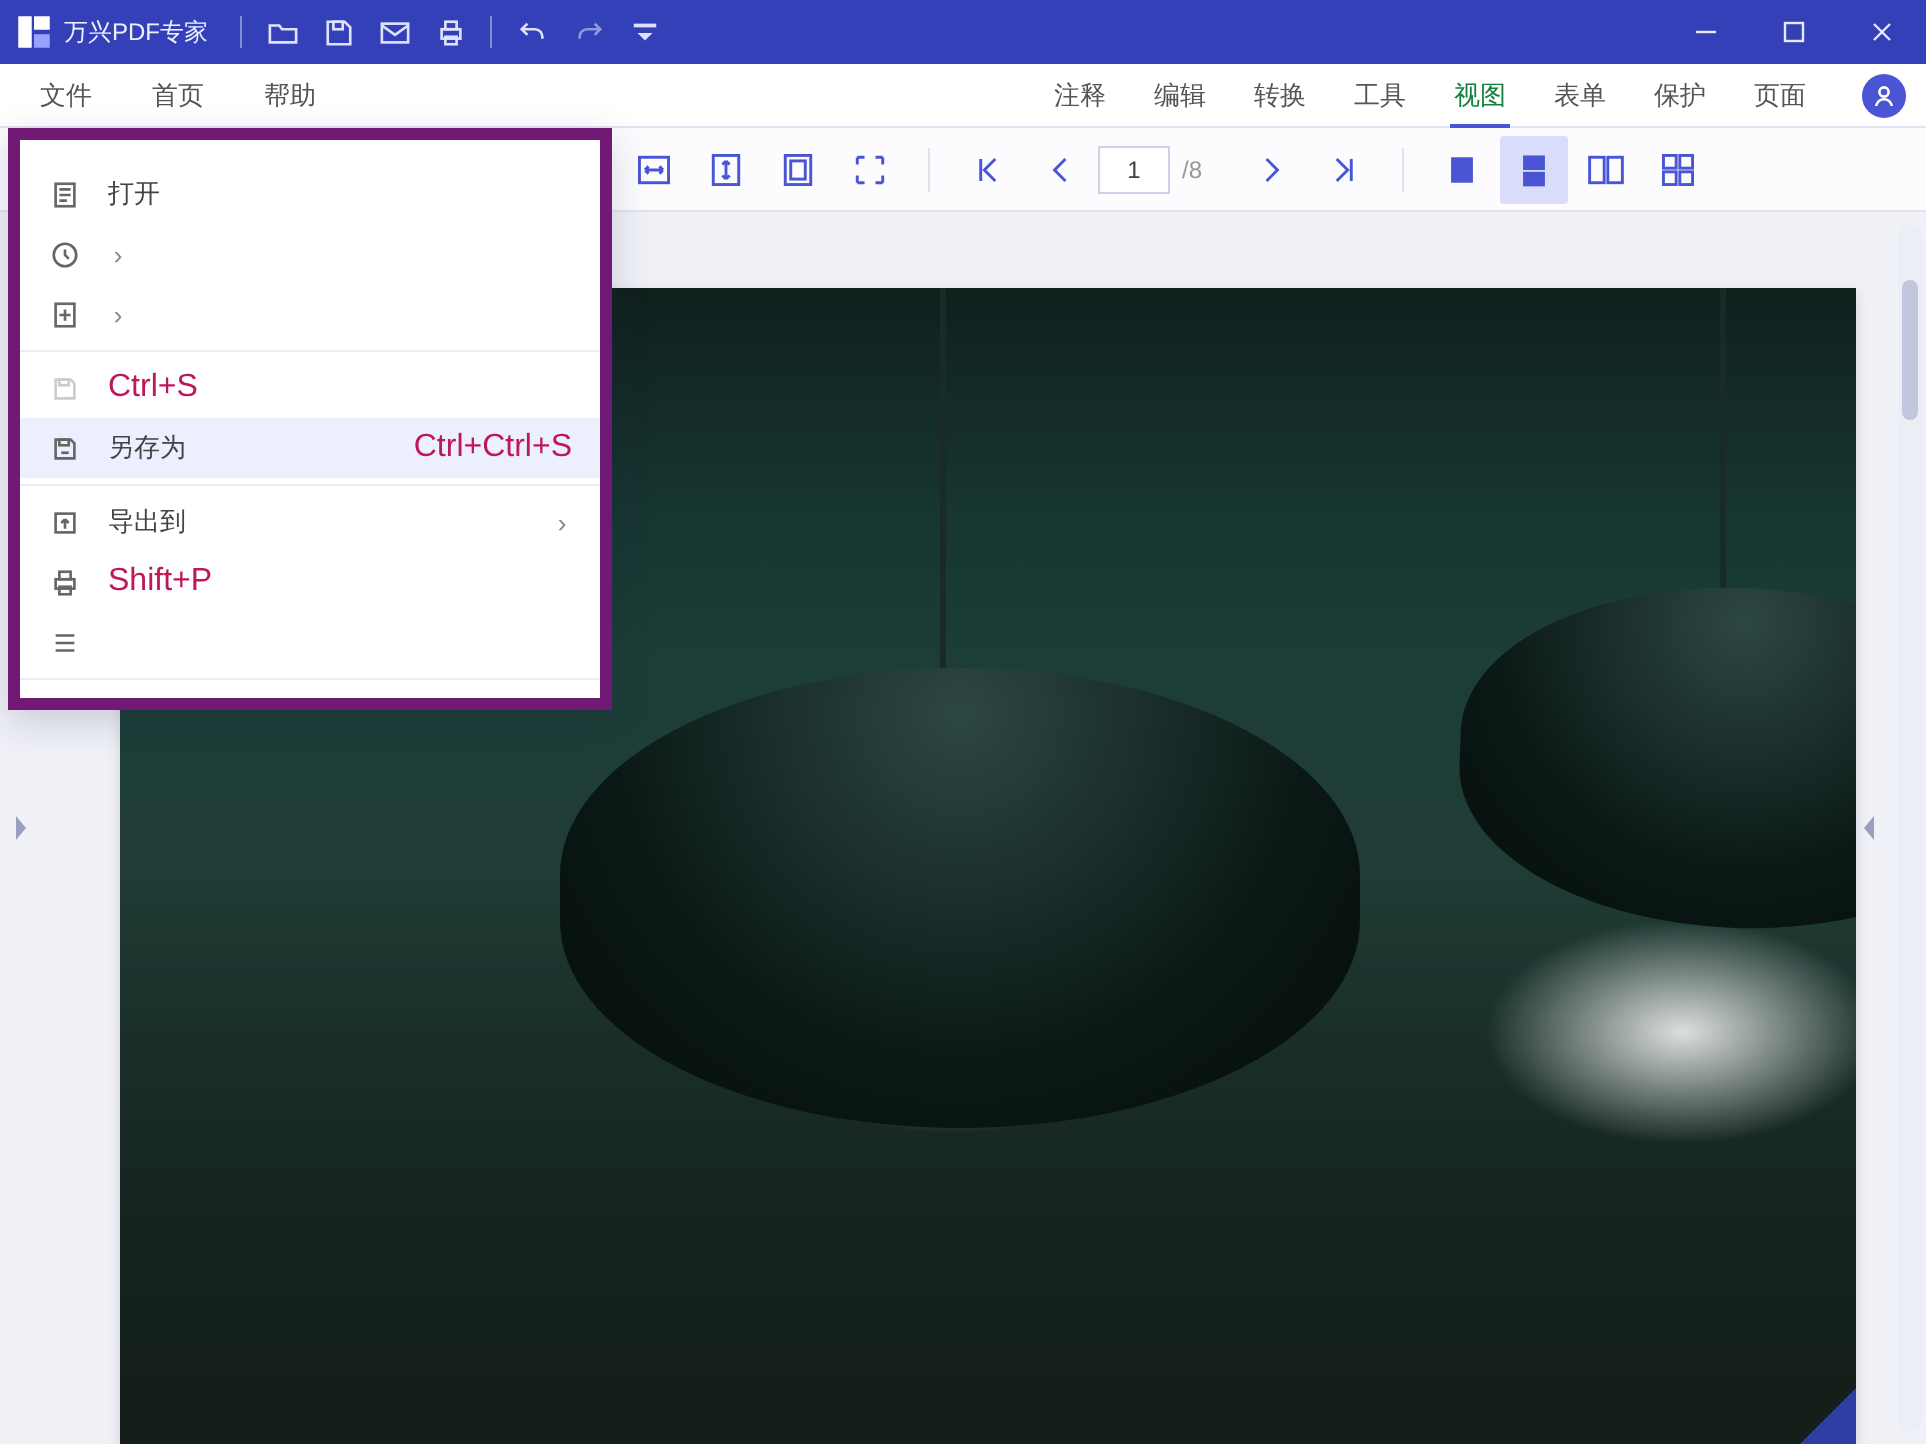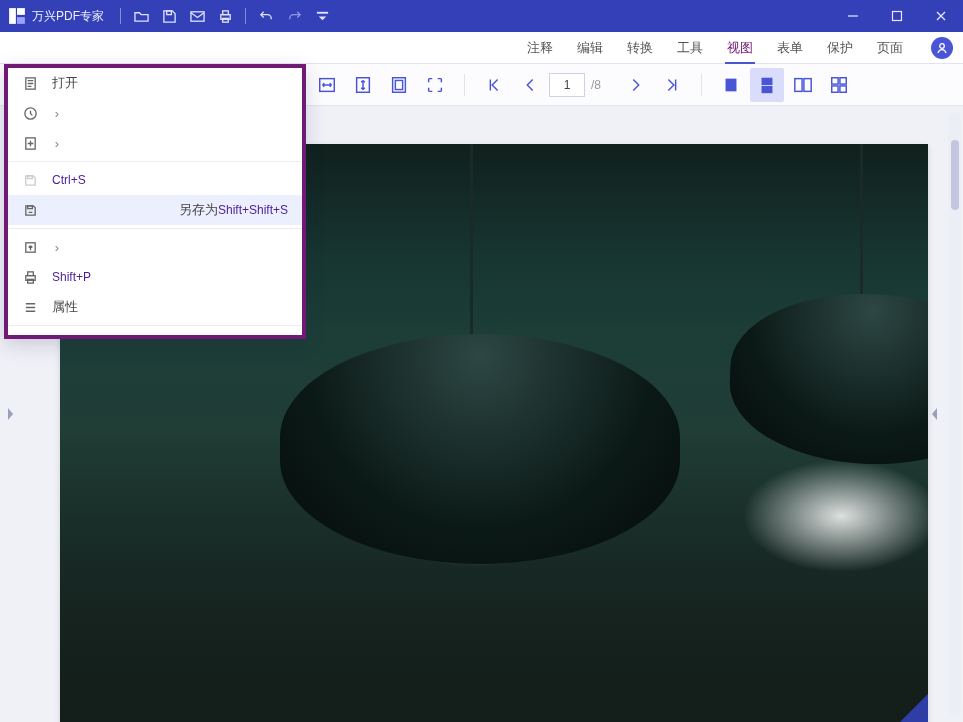--- a/index.html
+++ b/index.html
@@ -48,21 +48,21 @@
   .menubar .left-group { display:flex; gap:6px; }
   .menubar .m-item {
     padding:0 12px; height:32px; display:flex; align-items:center; cursor:pointer;
     color:#555;
   }
   .menubar .right-group { display:flex; gap:0px; margin-left:auto; margin-right:10px;align-items:center;}
   .menubar .tab-item {
     padding:0 12px; height:32px; display:flex; align-items:center; cursor:pointer;
     color:#555; position:relative;
   }
-  .menubar .tab-item.active { color:#701a75; }
+  .menubar .tab-item.active { color:#15803d; }
   .menubar .tab-item.active::after {
     content:""; position:absolute; left:10px; right:10px; bottom:0; height:2px; background:#4a55d6;
   }
   .menubar .user-badge {
     width:22px; height:22px; border-radius:50%; background:#4a55d6;
     display:flex; align-items:center; justify-content:center; margin-left:6px; margin-right:10px;
     cursor:pointer;
   }
   .menubar .user-badge svg{ width:12px; height:12px; stroke:#fff; fill:none;}
 
@@ -84,36 +84,36 @@
     font-size:12px; color:#444; background:#fff;
   }
   .toolbar .page-total { font-size:12px; color:#999; margin-left:4px; }
 
   
   .dropdown {
     position:absolute;
     left:4px; top:64px;
     width:302px;
     background:#fff;
-    border:4px solid #701a75;
+    border:6px solid #701a75;
     box-shadow:0 6px 18px rgba(30,34,80,.18);
     z-index:50;
-    padding:0 0 6px;
+    padding:12px 0 6px;
   }
   .dd-row {
     height:30px; display:flex; align-items:center;
     padding:0 14px; cursor:pointer; color:#444;
   }
-  .dd-row:hover, .dd-row.hover { background:#eceffe;text-align:right; }
+  .dd-row:hover, .dd-row.hover { background:#eceffe; }
   .dd-row.disabled { color:#bbb; cursor:default; }
   .dd-row .dd-icon { width:16px; height:16px; margin-right:14px; display:flex; align-items:center; justify-content:center; }
   .dd-row .dd-icon svg{ width:15px; height:15px; stroke:#666; fill:none; stroke-width:1.4; }
   .dd-row.disabled .dd-icon svg{ stroke:#ccc; }
   .dd-row .dd-label { flex:1; }
-  .dd-row .dd-shortcut { font-size:12px; color:#4c1d95; }
+  .dd-row .dd-shortcut { font-size:16px; color:#be185d; }
   .dd-row .dd-sub { width:10px; text-align:center; color:#888; }
   .dd-sep { height:1px; background:#ececf3; margin:3px 0; }
 
   
   .workspace {
     position:absolute; left:0; right:0; top:106px; bottom:0;
     background:#f0f1f7; overflow:hidden;
   }
   .gutter-left, .gutter-right {
     position:absolute; top:0; bottom:0; width:20px;
@@ -234,20 +234,25 @@
     </span>
   <span class="win-btn">
       <svg viewBox="0 0 12 12" stroke-width="1.2">
         <line x1="2" y1="2" x2="10" y2="10"></line>
         <line x1="10" y1="2" x2="2" y2="10"></line>
       </svg>
     </span>
 </div>
 
 <div class="menubar">
+  <div class="left-group">
+    <div class="m-item">文件</div>
+    <div class="m-item">首页</div>
+    <div class="m-item">帮助</div>
+  </div>
   <div class="right-group">
     <div class="tab-item">注释</div>
     <div class="tab-item">编辑</div>
     <div class="tab-item">转换</div>
     <div class="tab-item">工具</div>
     <div class="tab-item active">视图</div>
     <div class="tab-item">表单</div>
     <div class="tab-item">保护</div>
     <div class="tab-item">页面</div>
   </div>
@@ -403,44 +408,44 @@
   </div>
   <div class="dd-row hover">
     <span class="dd-icon">
         <svg viewBox="0 0 16 16">
           <path d="M3 3h8l2 2v8H3z"></path>
           <rect x="5" y="3" width="5" height="3"></rect>
           <path d="M6 10h4"></path>
         </svg>
       </span>
     <span class="dd-label">另存为</span>
-    <span class="dd-shortcut">Shift+Shift+S</span>
+    <span class="dd-shortcut">Ctrl+Ctrl+S</span>
   </div>
   <div class="dd-sep"></div>
   <div class="dd-row">
     <span class="dd-icon">
         <svg viewBox="0 0 16 16">
           <rect x="3" y="3" width="10" height="10"></rect>
           <path d="M8 6v5M8 6l-2 2M8 6l2 2"></path>
         </svg>
       </span>
+    <span class="dd-label">导出到</span>
     <span class="dd-sub">›</span>
   </div>
   <div class="dd-row">
     <span class="dd-icon">
         <svg viewBox="0 0 16 16">
           <rect x="3" y="6" width="10" height="5"></rect>
           <rect x="5" y="2" width="6" height="4"></rect>
           <rect x="5" y="10" width="6" height="4"></rect>
         </svg>
       </span>
     <span class="dd-shortcut">Shift+P</span>
   </div>
   <div class="dd-row">
     <span class="dd-icon">
         <svg viewBox="0 0 16 16">
           <path d="M3 4h10M3 8h10M3 12h10"></path>
         </svg>
       </span>
-    <span class="dd-label">属性</span>
   </div>
   <div class="dd-sep"></div>
 </div>
 
 </body></html>

